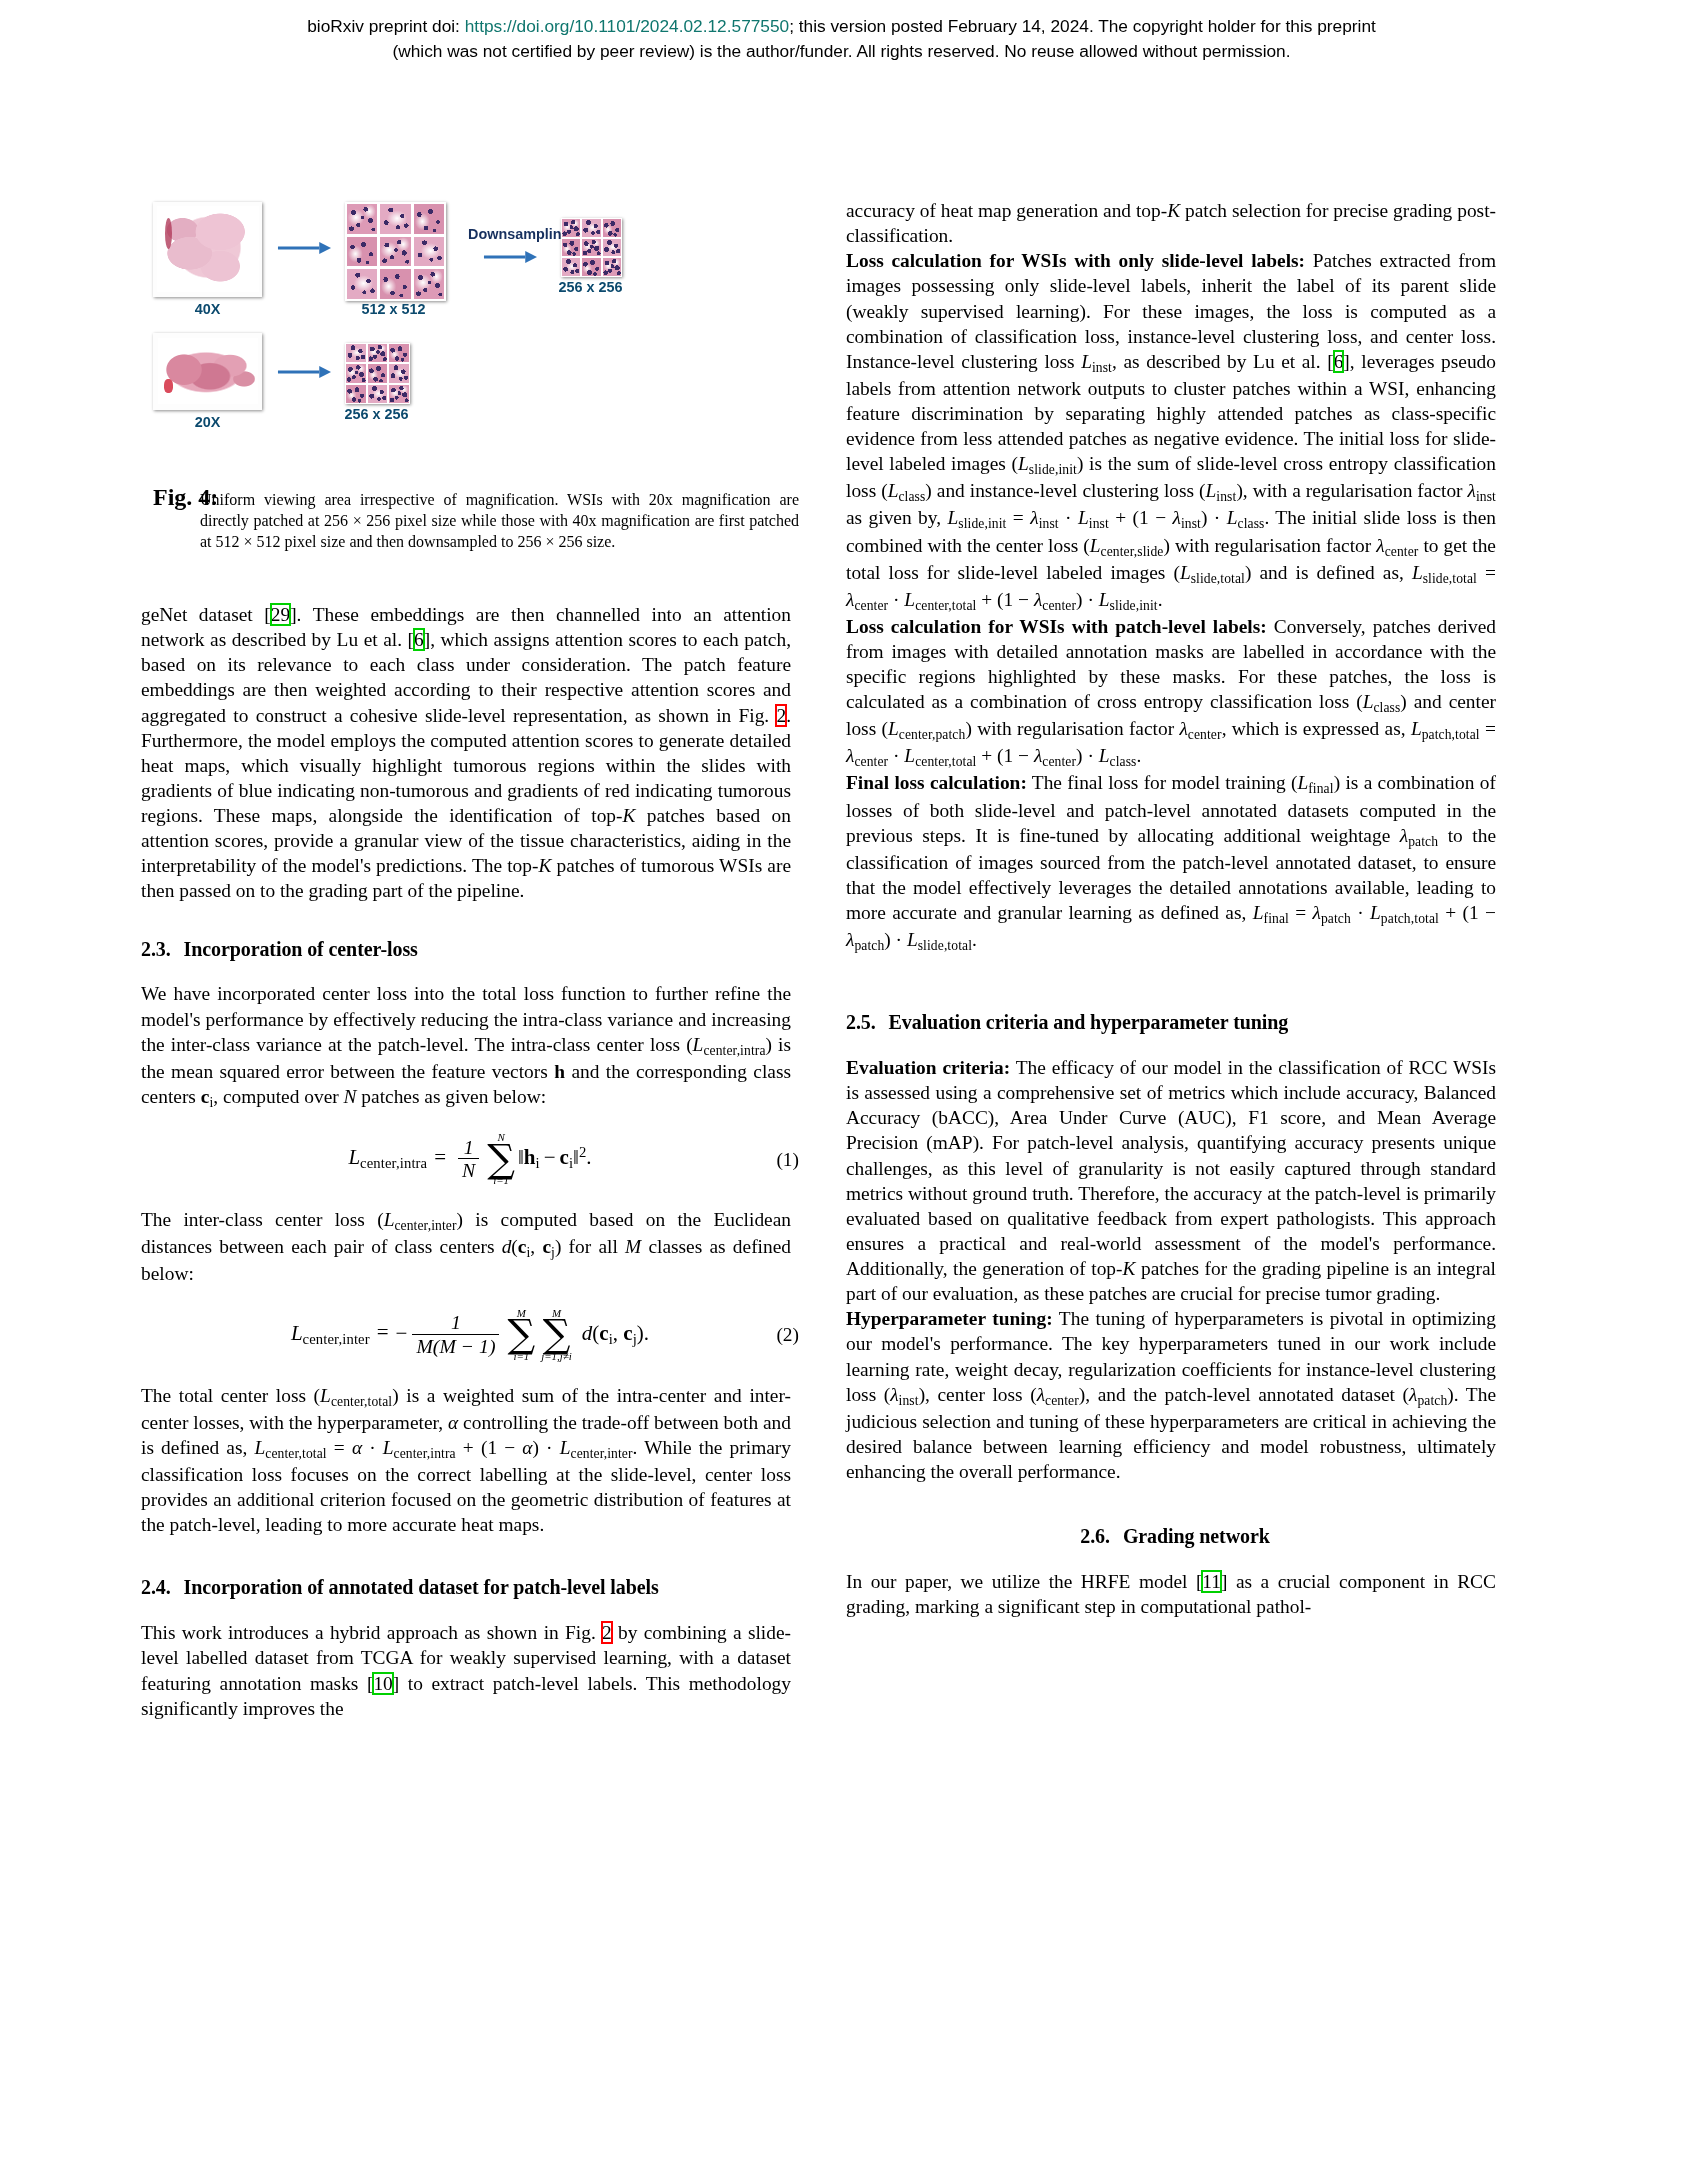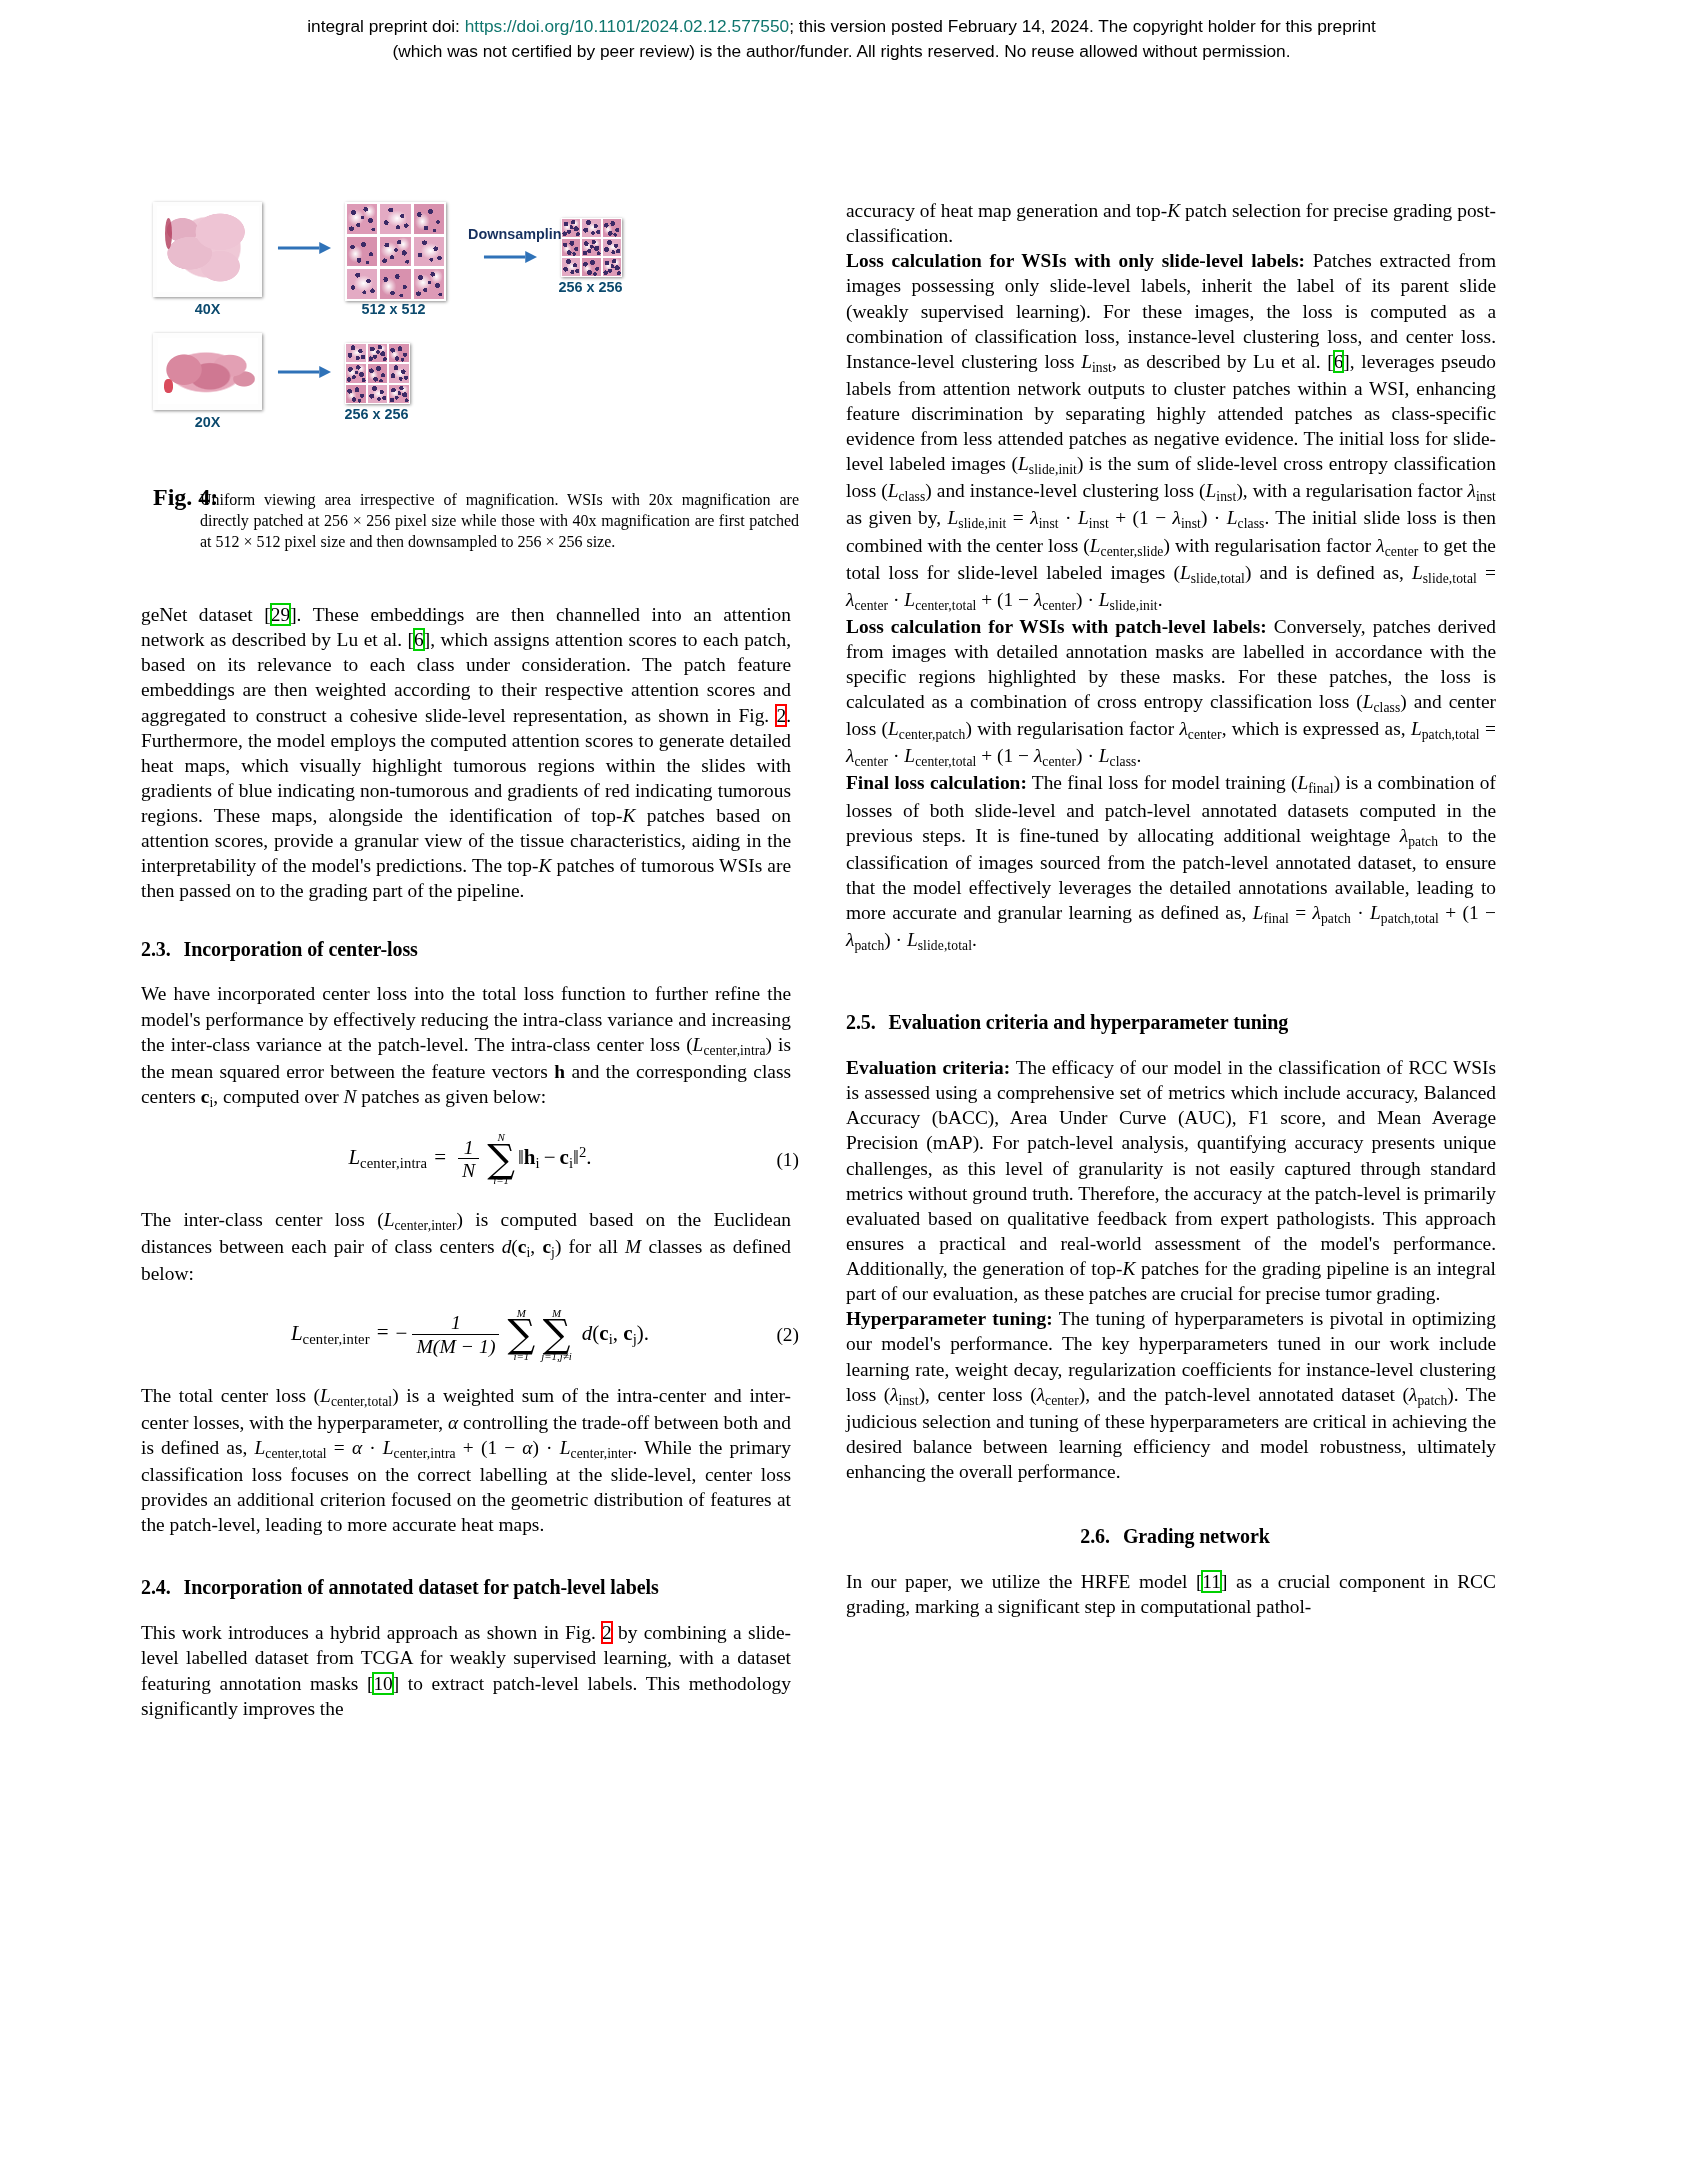--- a/index.html
+++ b/index.html
@@ -273,21 +273,21 @@
   .bigsum .lim-top { font-size: 0.52em; line-height: 1; margin-bottom: -1px; font-style: italic;}
   .bigsum .sigma { font-size: 1.85em; line-height: 0.86; font-family: "DejaVu Serif", serif; }
   .bigsum .lim-bot { font-size: 0.52em; line-height: 1; margin-top: 0px; font-style: italic;}
 
   .norm-bar { font-style: normal; }
 </style>
 </head>
 <body>
 
 <div class="preprint-banner">
-  <span>integral preprint doi: </span><a class="doi-link" href="#">https://doi.org/10.1101/2024.02.12.577550</a><span>; this version posted February 14, 2024. The copyright holder for this preprint</span>
+  <span>bioRxiv preprint doi: </span><a class="doi-link" href="#">https://doi.org/10.1101/2024.02.12.577550</a><span>; this version posted February 14, 2024. The copyright holder for this preprint</span>
   <span class="banner-line2">(which was not certified by peer review) is the author/funder. All rights reserved. No reuse allowed without permission.</span>
 </div>
 
 <div class="figure-block">
   <div class="fig-canvas">
 
     <div class="wsi-frame" style="left:12px; top:8px; width:109px; height:95px;">
       <div class="tissue-a"></div>
     </div>
     <div class="wsi-caption" style="left:12px; top:107px; width:109px;">40X</div>

